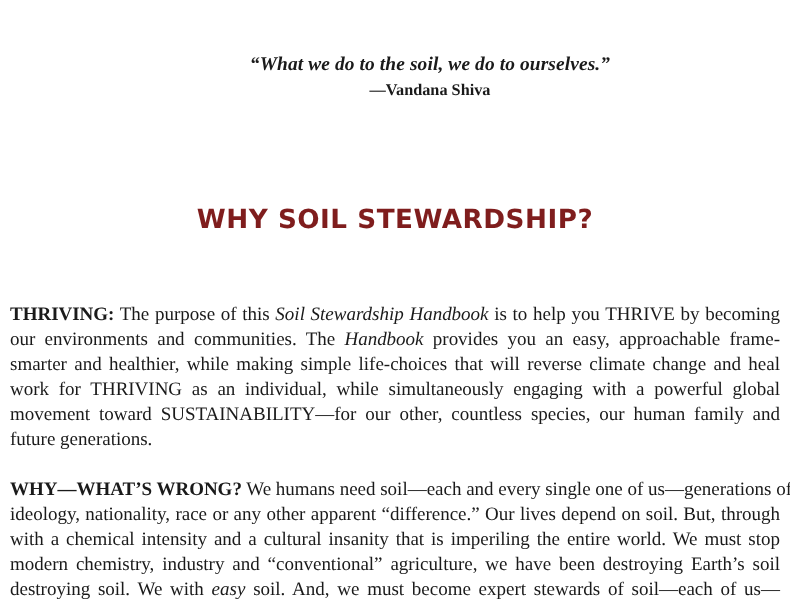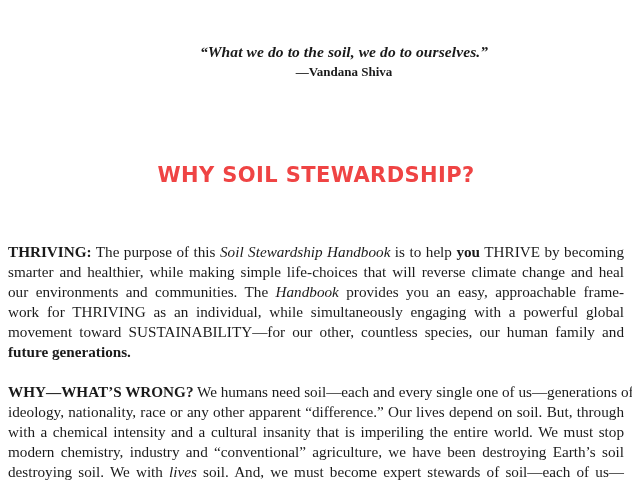--- a/index.html
+++ b/index.html
@@ -39,57 +39,57 @@
       position: absolute;
       top: 160px;
       left: 0;
       width: 632px;
       text-align: center;
       font-family: "DejaVu Sans", "Liberation Sans", sans-serif;
       font-weight: bold;
       font-size: 21px;
       line-height: 30px;
       letter-spacing: 0.4px;
-      color: #ef4444;
+      color: #7f1d1d;
     }
     .body-text {
       position: absolute;
       left: 8px;
       width: 616px;
       font-size: 15.2px;
       line-height: 20px;
       text-align: justify;
       text-align-last: left;
     }
     .p1 { top: 242px; }
     .p2 { top: 382px; }
     .lead { font-weight: bold; }
     .em { font-style: italic; }
-    .strong { font-weight: bold; }
+    .strong { font-weight: normal; }
     .line { display: block; text-align: justify; text-align-last: justify; white-space: nowrap; }
-    .line.last { text-align-last: left; font-weight: bold; }
+    .line.last { text-align-last: left; }
   </style>
 </head>
 <body>
 
 <div class="epigraph">
   <div class="epigraph-quote">“What we do to the soil, we do to ourselves.”</div>
   <div class="epigraph-author">—Vandana Shiva</div>
 </div>
 
 <div class="heading">WHY SOIL STEWARDSHIP?</div>
 
 <div class="body-text p1">
   <span class="line"><span class="lead">THRIVING:</span><span> The purpose of this </span><span class="em">Soil Stewardship Handbook</span><span> is to help </span><span class="strong">you</span><span> THRIVE by becoming</span></span>
+  <span class="line"><span>our environments and communities. The </span><span class="em">Handbook</span><span> provides you an easy, approachable frame-</span></span>
   <span class="line">smarter and healthier, while making simple life-choices that will reverse climate change and heal</span>
-  <span class="line"><span>our environments and communities. The </span><span class="em">Handbook</span><span> provides you an easy, approachable frame-</span></span>
   <span class="line">work for THRIVING as an individual, while simultaneously engaging with a powerful global</span>
   <span class="line">movement toward SUSTAINABILITY—for our other, countless species, our human family and</span>
   <span class="line last">future generations.</span>
 </div>
 
 <div class="body-text p2">
   <span class="line"><span class="lead">WHY—WHAT’S WRONG?</span><span> We humans need soil—each and every single one of us—generations of</span></span>
   <span class="line">ideology, nationality, race or any other apparent “difference.” Our lives depend on soil. But, through</span>
   <span class="line">with a chemical intensity and a cultural insanity that is imperiling the entire world. We must stop</span>
   <span class="line">modern chemistry, industry and “conventional” agriculture, we have been destroying Earth’s soil</span>
-  <span class="line"><span>destroying soil. We with </span><span class="em">lives</span><span> soil. And, we must become expert stewards of soil—each of us—</span></span>
+  <span class="line"><span>destroying soil. We with </span><span class="em">easy</span><span> soil. And, we must become expert stewards of soil—each of us—</span></span>
 </div>
 
 </body></html>

